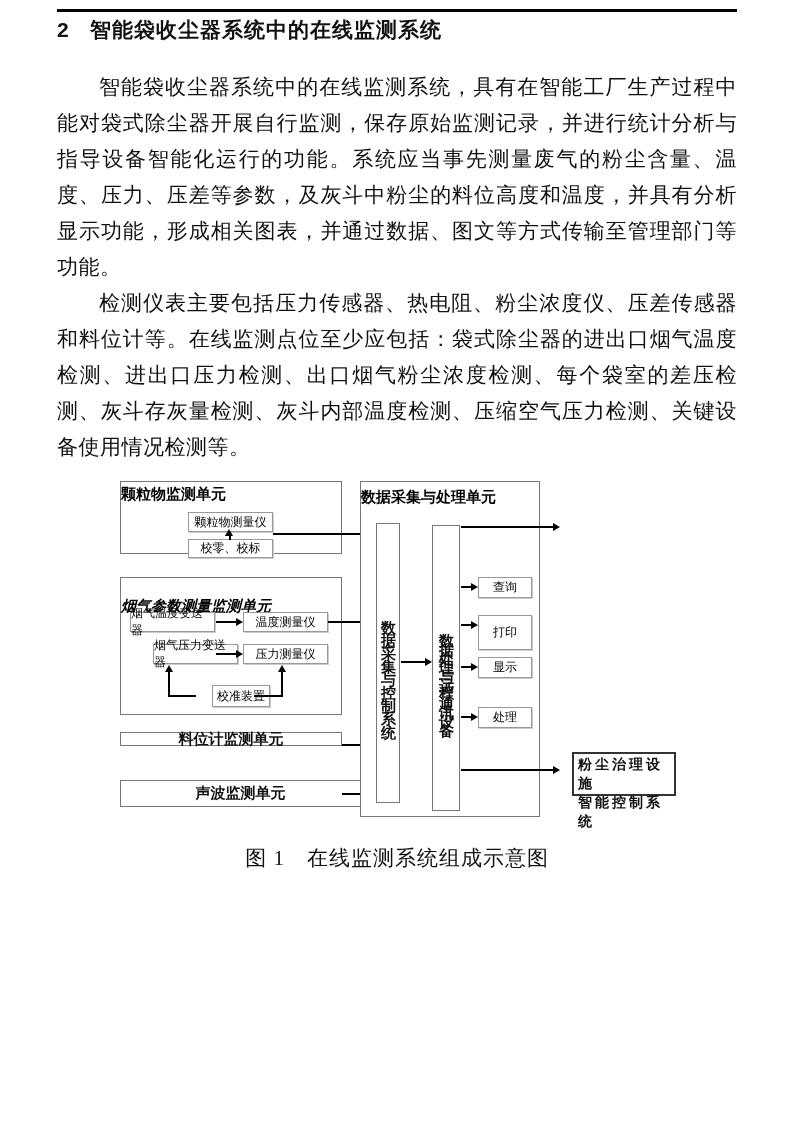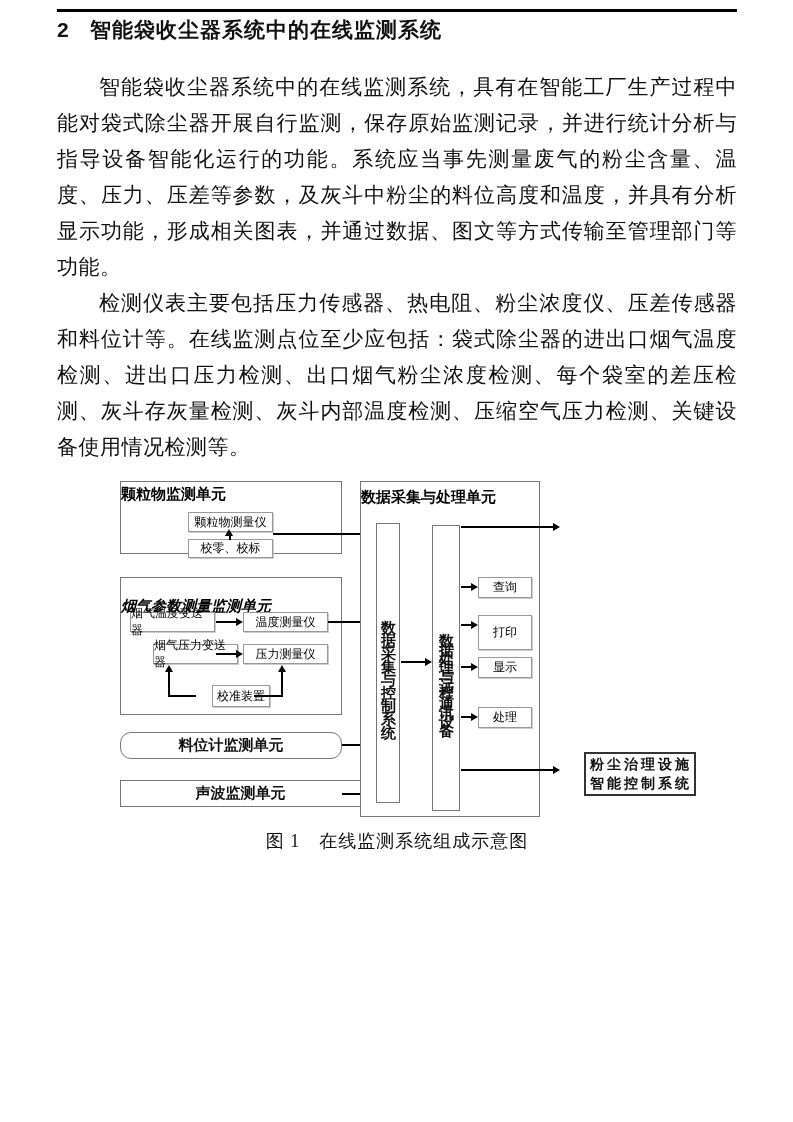--- a/index.html
+++ b/index.html
@@ -68,21 +68,21 @@
   .hline { position:absolute; height:2px; background:#000; }
   .vline { position:absolute; width:2px; background:#000; }
   .arr-r { position:absolute; width:0; height:0;
     border-top:4px solid transparent; border-bottom:4px solid transparent;
     border-left:7px solid #000; }
   .arr-u { position:absolute; width:0; height:0;
     border-left:4px solid transparent; border-right:4px solid transparent;
     border-bottom:7px solid #000; }
 
   .fig-caption {
-    margin-top:10px; text-align:center; font-size:18px; letter-spacing:1px;
+    margin-top:25px; text-align:center; font-size:21px; letter-spacing:1px;
   }
 </style>
 </head>
 <body>
 
 <div class="page">
 
   <div class="head-rule"></div>
 
   <div class="sec-heading">
@@ -120,21 +120,21 @@
     <div class="abs ibox" style="left:76px;top:204px;width:58px;height:22px;margin-left:16px;">校准装置</div>
     <div class="hline" style="left:48px;top:214px;width:28px;"></div>
     <div class="vline" style="left:48px;top:191px;height:24px;"></div>
     <div class="arr-u" style="left:45px;top:184px;"></div>
     <div class="hline" style="left:134px;top:214px;width:29px;"></div>
     <div class="vline" style="left:161px;top:191px;height:24px;"></div>
     <div class="arr-u" style="left:158px;top:184px;"></div>
     <div class="hline" style="left:208px;top:140px;width:41px;"></div>
     <div class="arr-r" style="left:249px;top:137px;"></div>
 
-    <div class="abs obox unit-label" style="left:0;top:251px;width:222px;height:27px;border-radius:11px;">料位计监测单元</div>
+    <div class="abs obox unit-label" style="left:0;top:251px;width:222px;height:14px;">料位计监测单元</div>
     <div class="hline" style="left:222px;top:263px;width:27px;"></div>
     <div class="arr-r" style="left:249px;top:260px;"></div>
 
     <div class="abs obox unit-label" style="left:0;top:299px;width:241px;height:27px;">声波监测单元</div>
     <div class="hline" style="left:222px;top:312px;width:27px;"></div>
     <div class="arr-r" style="left:249px;top:309px;"></div>
 
     <div class="abs obox" style="left:240px;top:0;width:180px;height:336px;">
       <div class="obox-title" style="margin-top:6px;">数据采集与处理单元</div>
     </div>
@@ -153,21 +153,21 @@
     <div class="hline" style="left:341px;top:185px;width:11px;"></div>
     <div class="arr-r" style="left:351px;top:182px;"></div>
     <div class="abs ibox" style="left:358px;top:226px;width:54px;height:21px;">处理</div>
     <div class="hline" style="left:341px;top:235px;width:11px;"></div>
     <div class="arr-r" style="left:351px;top:232px;"></div>
 
     <div class="hline" style="left:341px;top:45px;width:93px;"></div>
     <div class="arr-r" style="left:433px;top:42px;"></div>
     <div class="hline" style="left:341px;top:288px;width:93px;"></div>
     <div class="arr-r" style="left:433px;top:285px;"></div>
-    <div class="abs rbox" style="left:464px;top:271px;width:112px;height:44px;">
+    <div class="abs rbox" style="left:452px;top:271px;width:104px;height:44px;">
       <div>粉尘治理设施</div>
       <div>智能控制系统</div>
     </div>
   </div>
 
   <div class="fig-caption">图 1　在线监测系统组成示意图</div>
 
 </div>
 
 </body></html>

